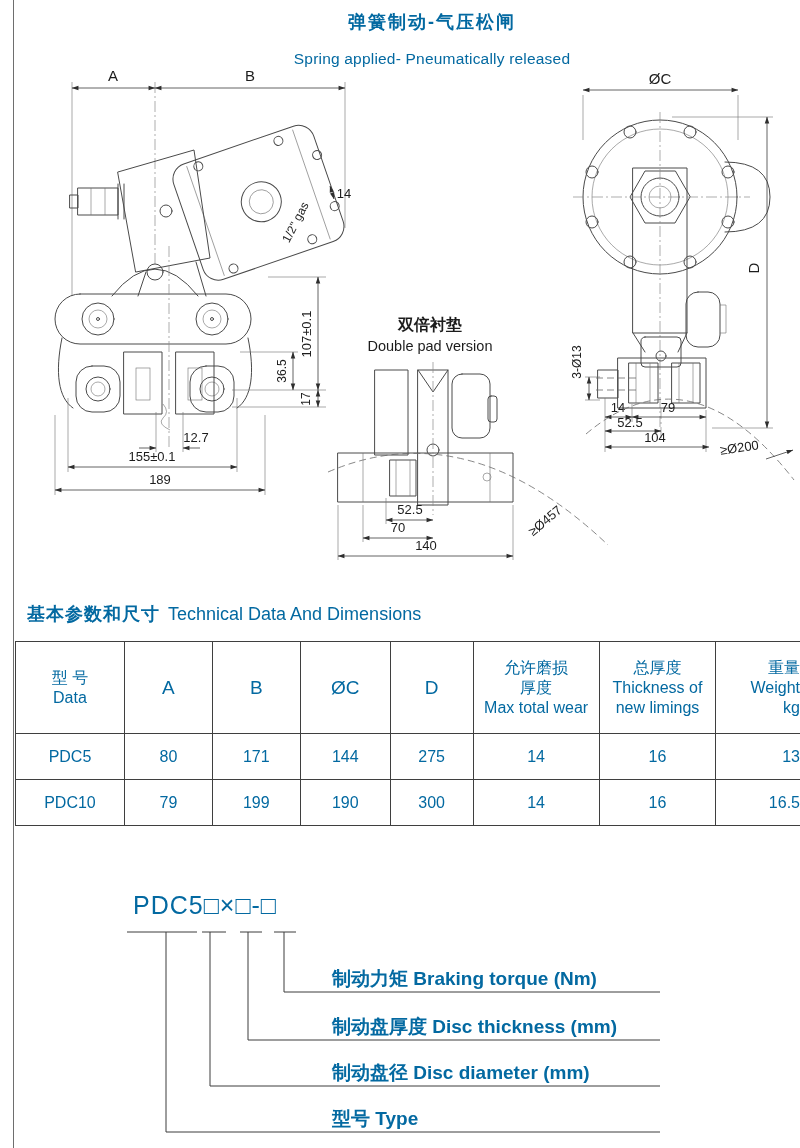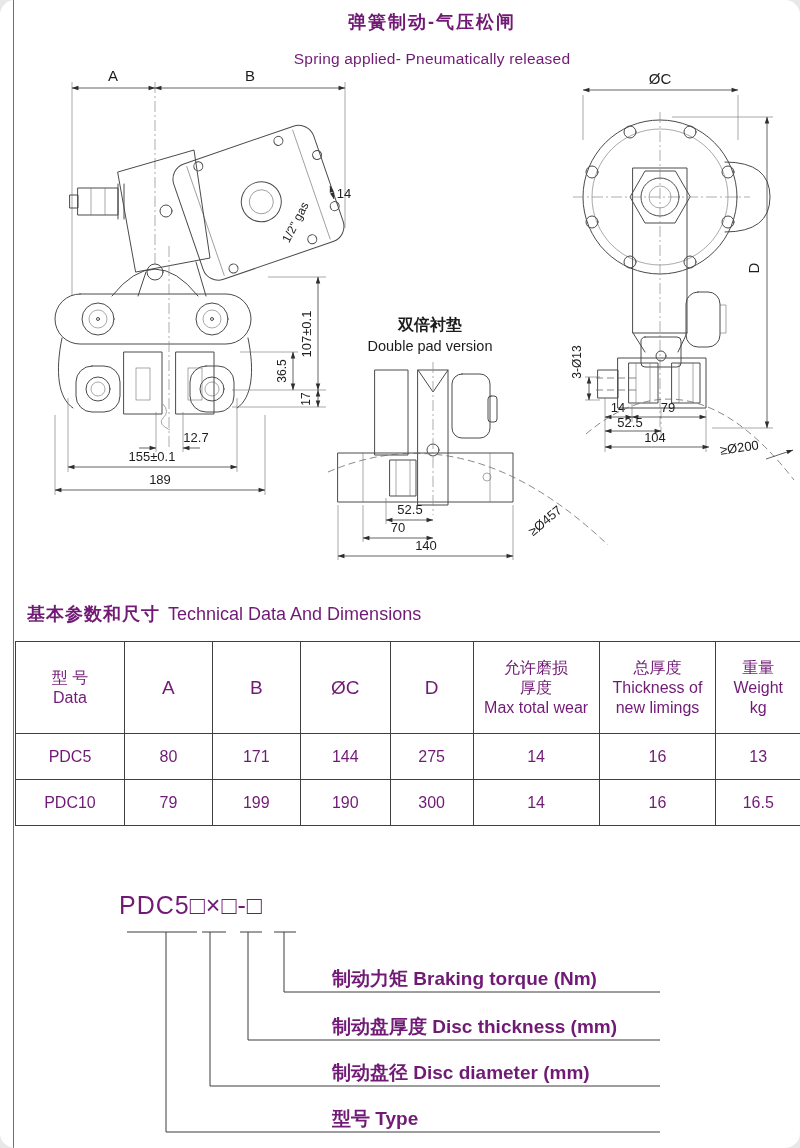--- a/index.html
+++ b/index.html
@@ -1,17 +1,17 @@
 <!DOCTYPE html>
 <html><head>
 <meta charset="utf-8">
 <style>
   html,body{margin:0;padding:0;background:#e8e8e8;}
   .page{position:relative;width:800px;height:1148px;background:#ffffff;overflow:hidden;
-        font-family:"Liberation Sans","DejaVu Sans",sans-serif;color:#701a75;border-radius:15px;}
+        font-family:"Liberation Sans","DejaVu Sans",sans-serif;color:#0369a1;}
   .frame-line{position:absolute;left:13px;top:0;width:1px;height:1148px;background:#6e6e6e;}
   
   .doc-title{position:absolute;left:432px;top:10px;transform:translateX(-50%);text-align:center;white-space:nowrap;}
   .doc-title .t-zh{font-size:18px;font-weight:600;letter-spacing:2px;}
   .doc-title .t-en{font-size:15.5px;font-weight:500;margin-top:16px;letter-spacing:.2px;}
   
   .drawings{position:absolute;left:0;top:0;width:800px;height:600px;}
   .ol{fill:none;stroke:#4a4a4a;stroke-width:1;stroke-linejoin:round;stroke-linecap:round;}
   .thin{fill:none;stroke:#6f6f6f;stroke-width:.6;}
   .dim{fill:none;stroke:#3c3c3c;stroke-width:.8;}
@@ -23,28 +23,28 @@
   text.vt{font-size:16px;font-weight:600;}
   text.vt-en{font-size:14.5px;font-weight:500;}
   
   .sec-heading{position:absolute;left:27px;top:602px;font-size:18px;white-space:nowrap;}
   .sec-heading .zh{font-weight:700;letter-spacing:1px;}
   .sec-heading .en{font-weight:500;margin-left:3px;}
   
   .spec-table{position:absolute;left:15px;top:641px;border-collapse:collapse;table-layout:fixed;}
   .spec-table td,.spec-table th{border:1px solid #3f3f3f;text-align:center;vertical-align:middle;
         font-weight:400;padding:0;font-size:16px;line-height:1.25;}
-  .spec-table .last{border-right:none;}
+  .spec-table .last{border-right:none;text-align:right;}
   .spec-table .hrow{height:92px;}
   .spec-table .drow{height:46px;font-size:17px;}
   .spec-table .big{font-size:19px;}
   
   .om-heading{position:absolute;left:415px;top:843px;transform:translateX(-50%);
         font-size:25px;font-weight:600;white-space:nowrap;letter-spacing:1px;}
-  .om-code{position:absolute;left:119px;top:891px;font-size:25px;font-weight:500;letter-spacing:1px;white-space:nowrap;}
+  .om-code{position:absolute;left:133px;top:891px;font-size:25px;font-weight:500;letter-spacing:1px;white-space:nowrap;}
   .om-callouts{position:absolute;left:0;top:925px;width:800px;height:223px;}
   .om-label{position:absolute;left:332px;font-size:19px;font-weight:700;white-space:nowrap;}
 </style>
 </head>
 <body>
 
 <div class="page">
   <div class="frame-line"></div>
 
   <header class="doc-title">

